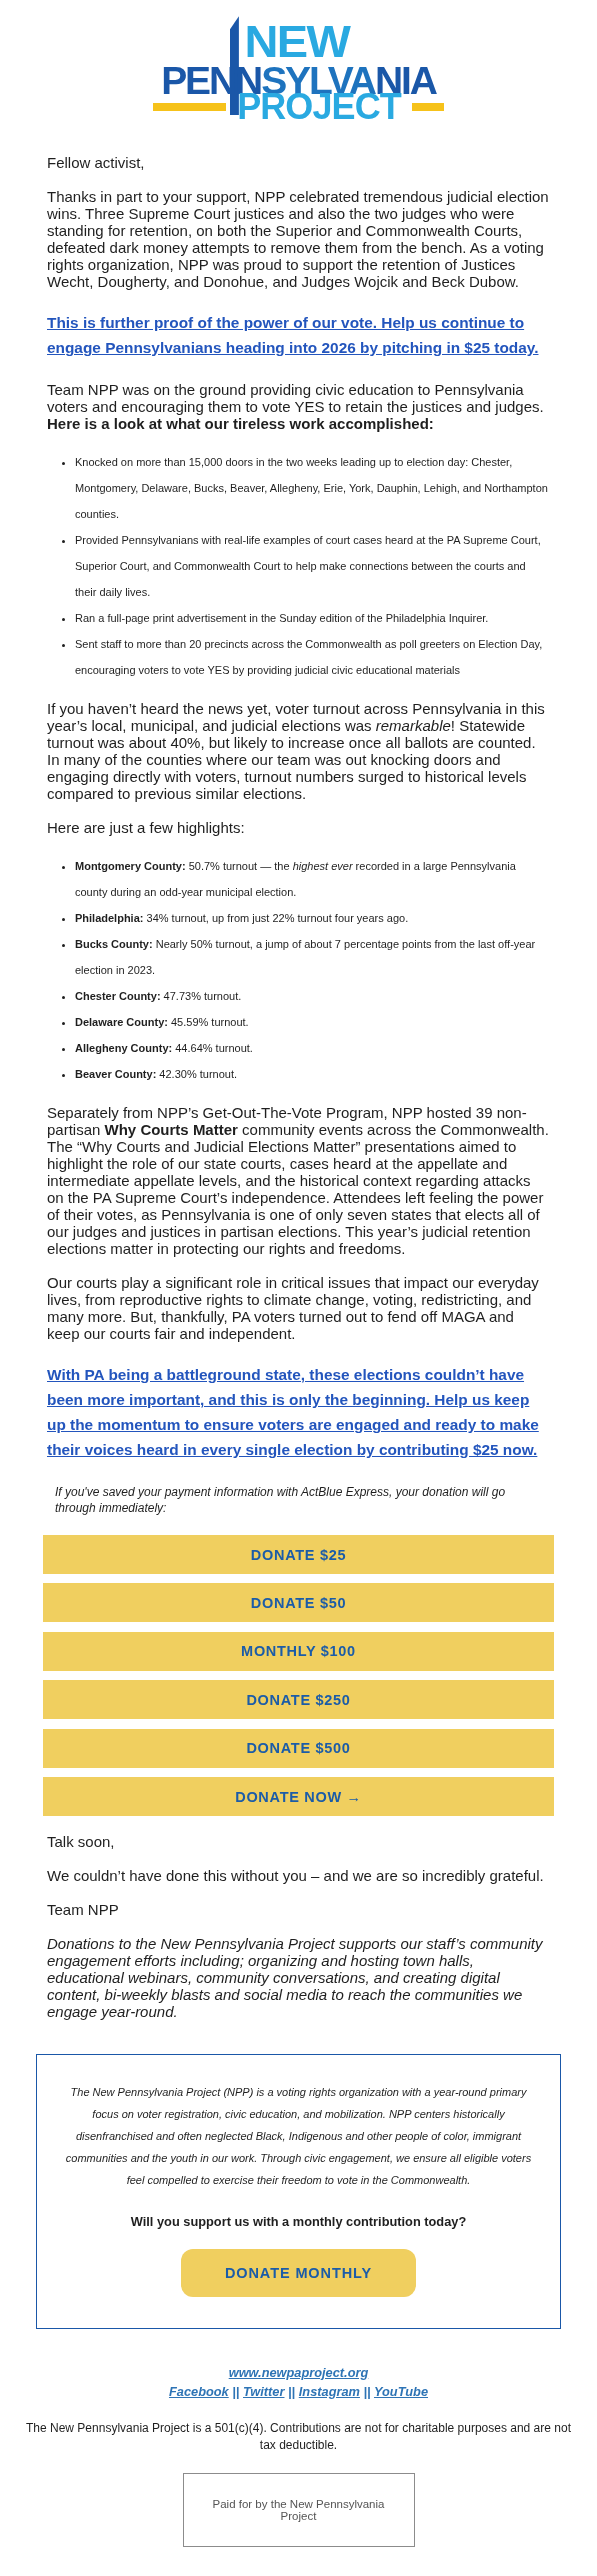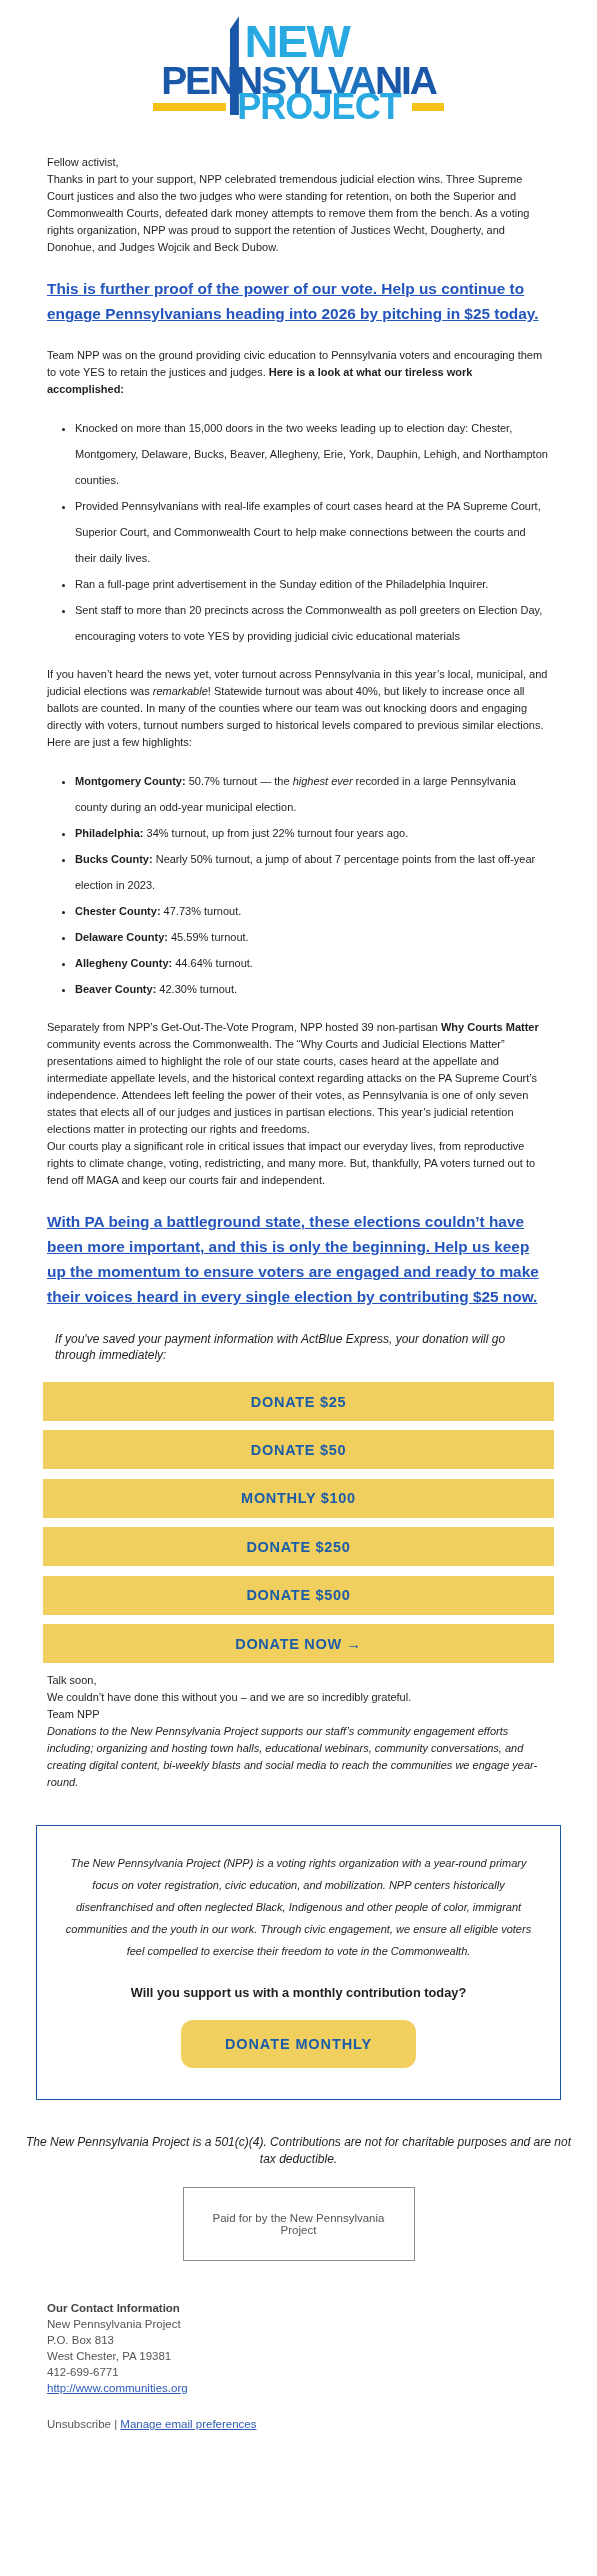--- a/index.html
+++ b/index.html
@@ -5,21 +5,21 @@
   :root{
     --light-blue:#29A9E1; --dark-blue:#1A57A8; --mid-blue:#1E73BE;
     --logo-yellow:#F6C21A; --button-yellow:#F0CF5F; --button-text:#1B5CA8;
     --link-blue:#2355BD; --footer-link-blue:#2E74B5; --text-gray:#555555;
   }
   *{box-sizing:border-box;}
   html,body{margin:0;padding:0;background:#ffffff;}
   body{font-family:"Liberation Sans", sans-serif; color:#1f1f1f;}
   .page{width:597px;margin:0 auto;background:#fff;padding-bottom:25.6px;}
   .content{padding:0 47px;}
-  p{font-size:11px;line-height:17px;margin:0 0;}
+  p{font-size:15px;line-height:17px;margin:17px 0;}
   .b{font-weight:bold;} .i{font-style:italic;}
 
   
   .logo{position:relative;width:350px;height:116px;margin:12px auto 25.6px;font-weight:bold;white-space:nowrap;}
   .logo-bar{position:absolute;left:106px;top:4.3px;width:9.4px;height:99px;background:var(--dark-blue);
     clip-path:polygon(0 13.6px,100% 0,100% 100%,0 100%);}
   .logo-new{position:absolute;left:121px;top:6.8px;font-size:47px;line-height:1;letter-spacing:-1.7px;color:var(--light-blue);transform:scaleY(.95);transform-origin:top left;}
   .logo-penn{position:absolute;top:49px;left:50%;transform:translateX(-50%) scaleY(.98);font-size:39px;line-height:1;letter-spacing:-2.1px;}
   .logo-penn .seg-dark{color:var(--dark-blue);} .logo-penn .seg-mid{color:var(--mid-blue);}
   .logo-project{position:absolute;top:77px;left:0;width:100%;display:flex;align-items:center;justify-content:center;gap:11px;}
@@ -42,21 +42,21 @@
   .about-box{border:1.7px solid var(--dark-blue);margin:34px 36px;padding:25.6px 27px 31px;text-align:center;}
   .about-box .desc{font-style:italic;font-size:11px;line-height:22px;margin:0;}
   .about-box .question{font-weight:bold;font-size:12.8px;margin:22px 0 0;}
   .donate-monthly{display:inline-block;background:var(--button-yellow);border-radius:12px;margin-top:19px;padding:0 44px;height:48px;line-height:48px;
     color:var(--button-text);font-weight:bold;font-size:14.5px;letter-spacing:0.9px;cursor:pointer;}
 
   
   .footer-links{text-align:center;margin-top:22px;font-size:12.8px;line-height:19px;font-weight:bold;font-style:italic;color:var(--footer-link-blue);}
   .footer-links a{color:var(--footer-link-blue);text-decoration:underline;cursor:pointer;}
   .footer-links .sep{text-decoration:none;}
-  .disclaimer{font-style:italic;text-align:center;font-size:12px;line-height:17px;margin:19px 25.6px;}
+  .disclaimer{text-align:center;font-size:12px;line-height:17px;margin:19px 25.6px;}
   .paid-box{width:232px;margin:2px auto 0;border:0.9px solid #8c8c8c;padding:24px 10.2px;text-align:center;color:#555;font-size:11.5px;}
   .contact{margin-top:39px;color:#555;font-size:11.5px;line-height:16px;}
   .contact .head{font-weight:bold;color:#444;}
   .contact a{color:#2E5BB7;text-decoration:underline;cursor:pointer;}
   .unsub{margin-top:22px;color:#555;font-size:11.5px;}
   .unsub a{color:#2E5BB7;text-decoration:underline;cursor:pointer;}
 </style>
 </head>
 <body>
 
@@ -127,20 +127,24 @@
     <p>Team NPP</p>
     <p class="i">Donations to the New Pennsylvania Project supports our staff’s community engagement efforts including; organizing and hosting town halls, educational webinars, community conversations, and creating digital content, bi-weekly blasts and social media to reach the communities we engage year-round.</p>
   </div>
 
   <div class="about-box">
     <p class="desc">The New Pennsylvania Project (NPP) is a voting rights organization with a year-round primary focus on voter registration, civic education, and mobilization. NPP centers historically disenfranchised and often neglected Black, Indigenous and other people of color, immigrant communities and the youth in our work. Through civic engagement, we ensure all eligible voters feel compelled to exercise their freedom to vote in the Commonwealth.</p>
     <p class="question">Will you support us with a monthly contribution today?</p>
     <div class="donate-monthly">DONATE MONTHLY</div>
   </div>
 
+  <div class="footer-links">
+    <a>www.newpaproject.org</a><br>
+    <span><a>Facebook</a><span class="sep"> || </span><a>Twitter</a><span class="sep"> || </span><a>Instagram</a><span class="sep"> || </span><a>YouTube</a></span>
+  </div>
 
   <p class="disclaimer">The New Pennsylvania Project is a 501(c)(4). Contributions are not for charitable purposes and are not tax deductible.</p>
 
   <div class="paid-box">
     <span>Paid for by the New Pennsylvania Project</span>
   </div>
 
   <div class="content">
     <div class="contact">
       <div class="head">Our Contact Information</div>

